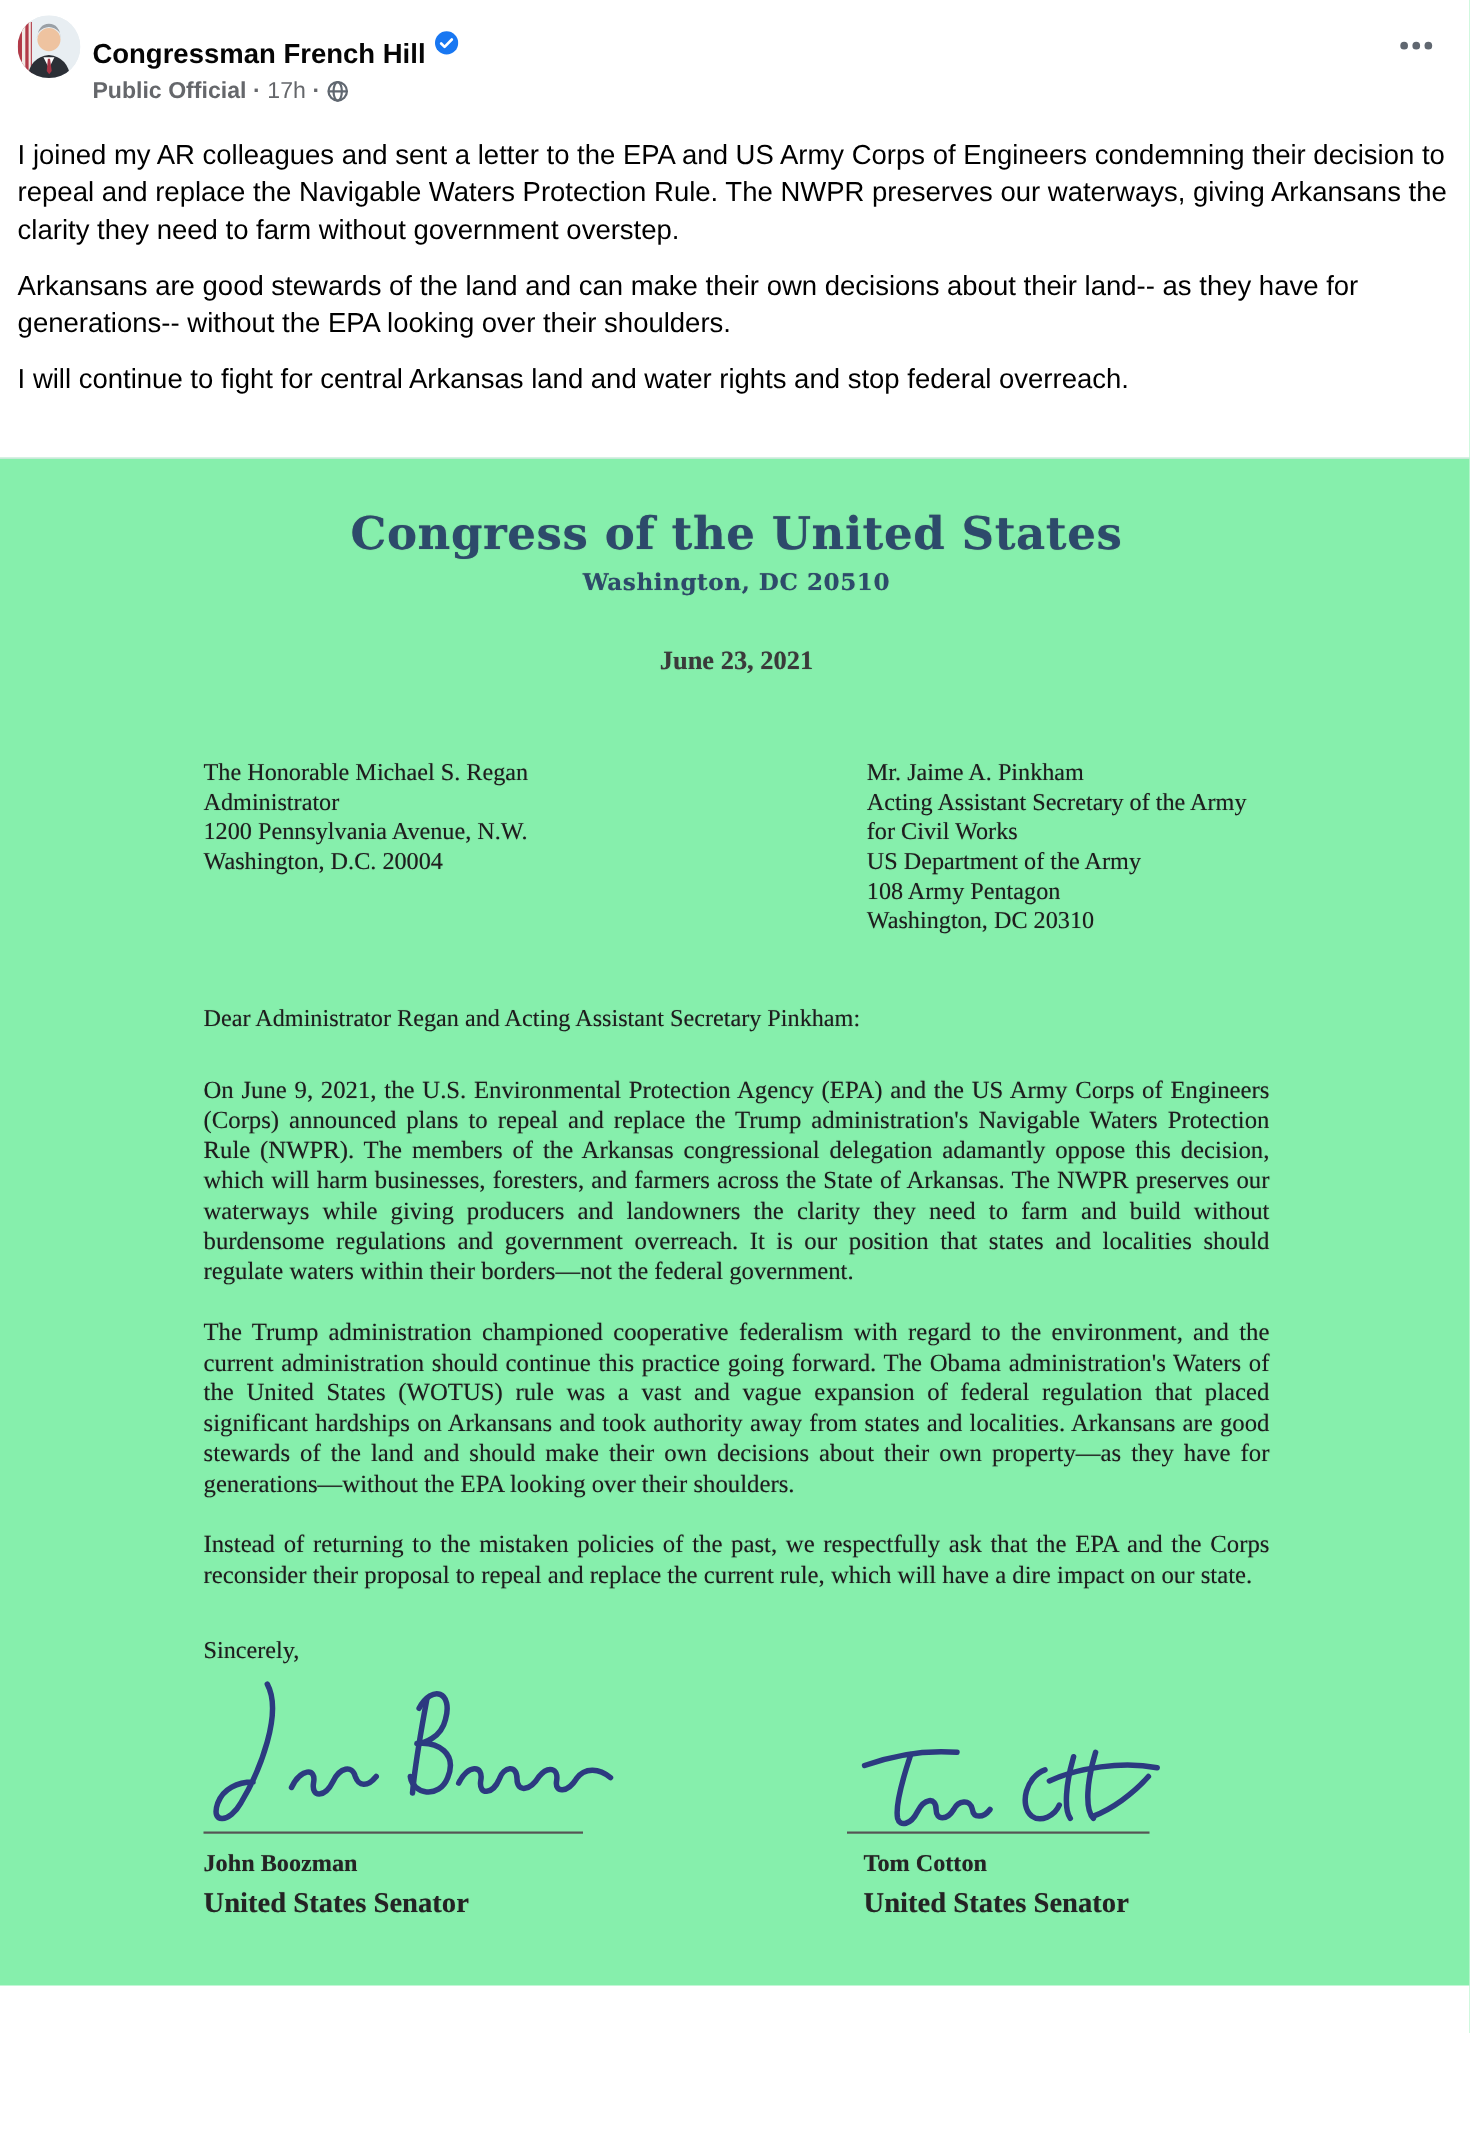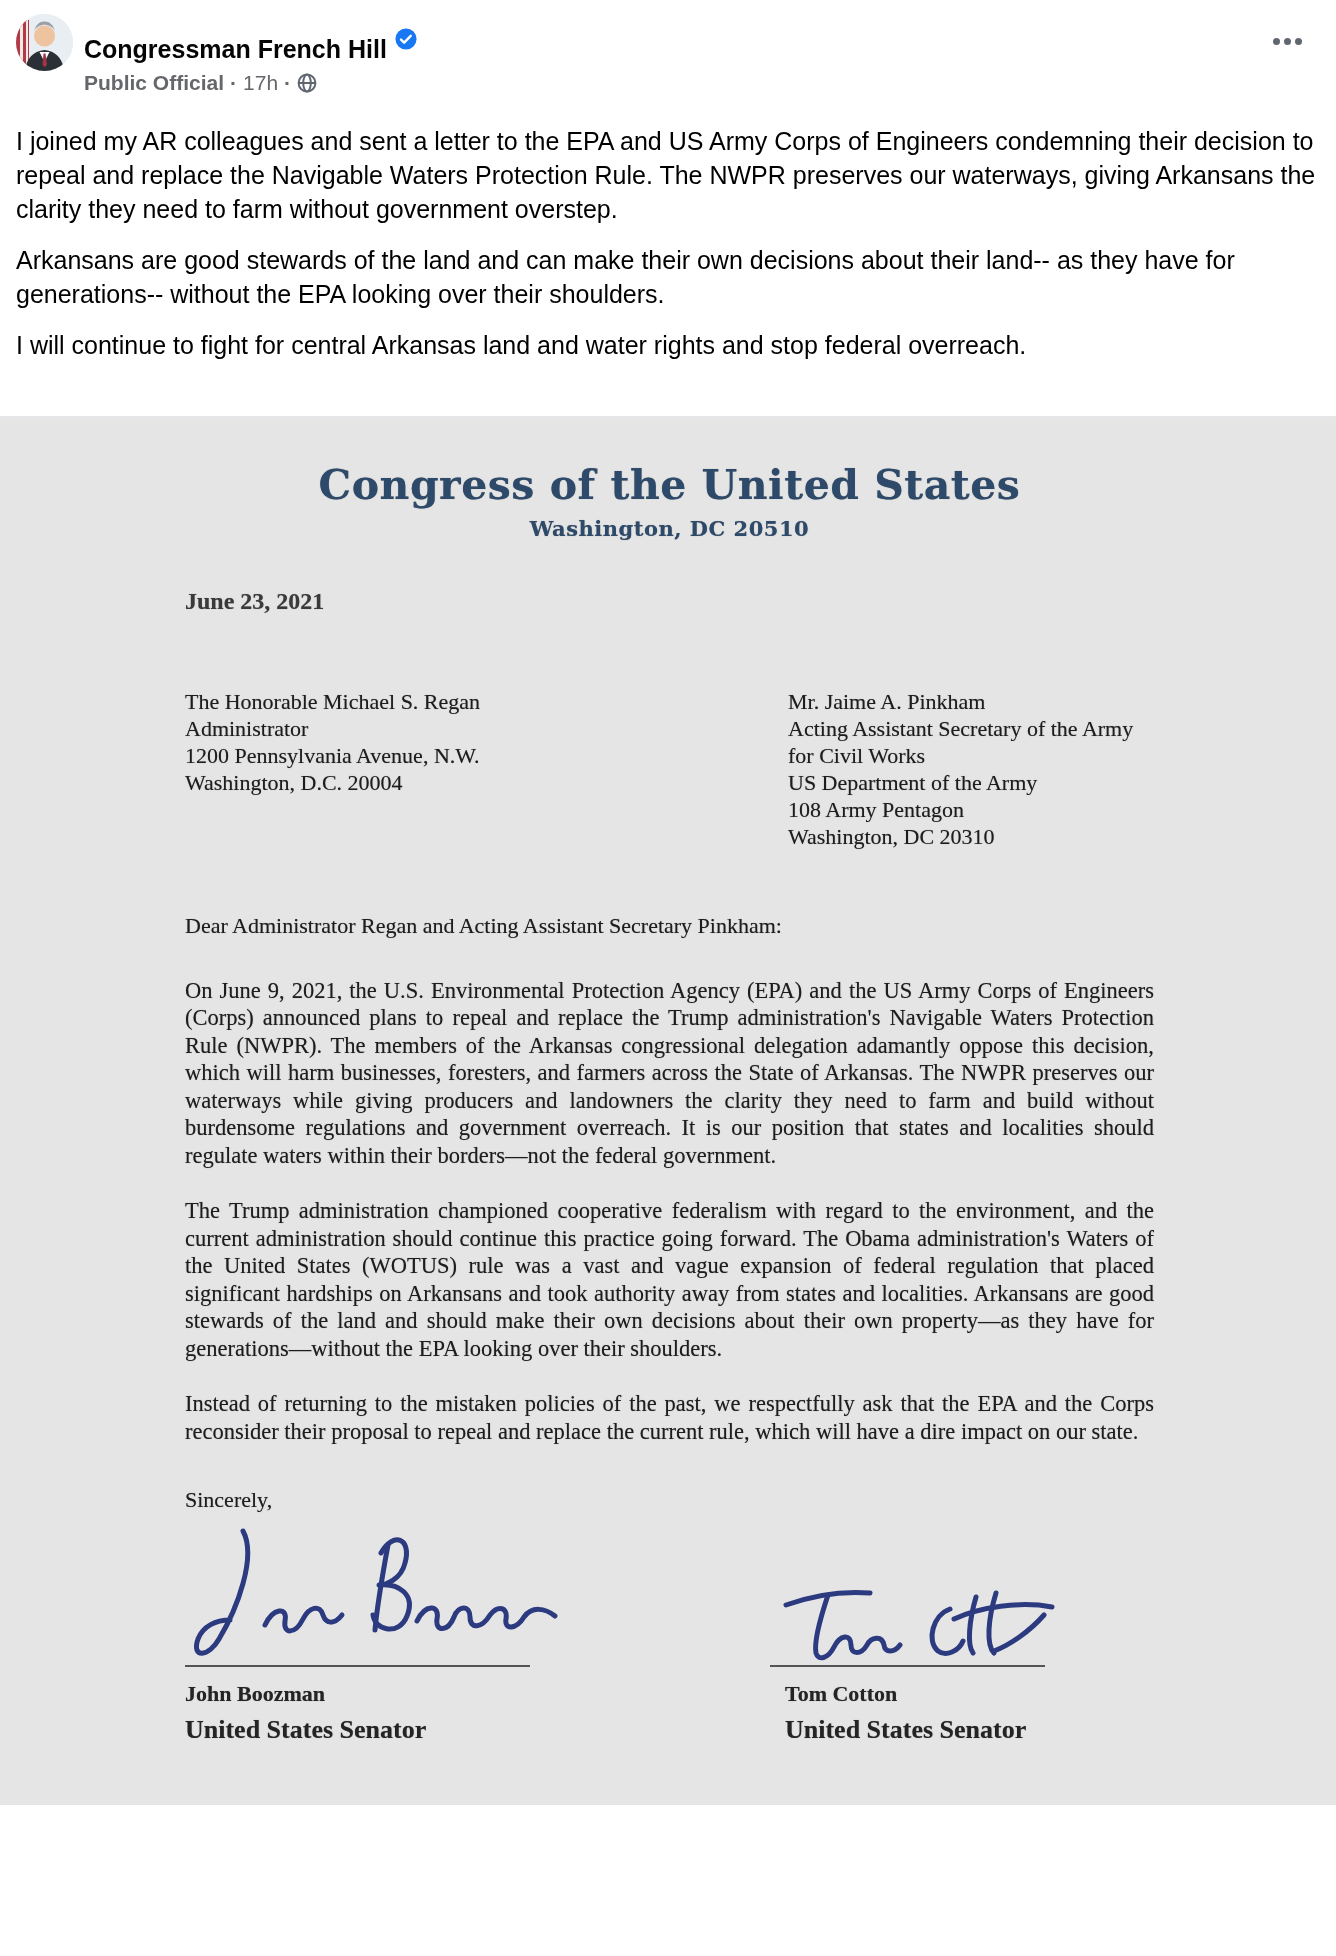--- a/index.html
+++ b/index.html
@@ -28,39 +28,39 @@
 
   
   .post-text { margin:30px 16px 0 16px; font-size:25px; line-height:34px; color:#000000; }
   .post-text p { margin:0 0 17px 0; }
   .post-text p:last-child { margin-bottom:0; }
 
   
   .letter {
     margin-top:54px;
     border-top:1px solid #e4e6eb;
-    background:#e5e5e5;
+    background:#86efac;
     padding:44px 182px 60px 185px;
     font-family:"Liberation Serif", serif;
     color:#1d1d1d;
     cursor:pointer;
   }
   .scan { text-shadow:0 0 0.8px rgba(60,60,60,0.55); filter:blur(0.2px); }
 
   .letterhead { text-align:center; color:#2d4a6b; }
   .letterhead-title {
     font-family:"DejaVu Serif", serif;
     font-size:41px; font-weight:700; letter-spacing:0.5px;
   }
   .letterhead-sub {
     font-family:"DejaVu Serif", serif;
     font-size:21px; font-weight:700; margin-top:7px; letter-spacing:0.5px;
   }
 
-  .date-line { text-align:left; margin-top:47px; font-size:24px; font-weight:600; color:#3a3a3a; }
+  .date-line { text-align:center; margin-top:47px; font-size:24px; font-weight:600; color:#3a3a3a; }
 
   .addresses { display:flex; margin-top:73px; font-size:22px; line-height:27px; }
   .addr-left { width:603px; }
   .addr-right { flex:1; }
   .addr-line { display:block; }
 
   .salutation { margin-top:63px; font-size:22px; }
 
   .body-para { margin:28px 0 0 0; font-size:22.5px; line-height:27.5px; text-align:justify; }
   .body-para.first { margin-top:38px; }

